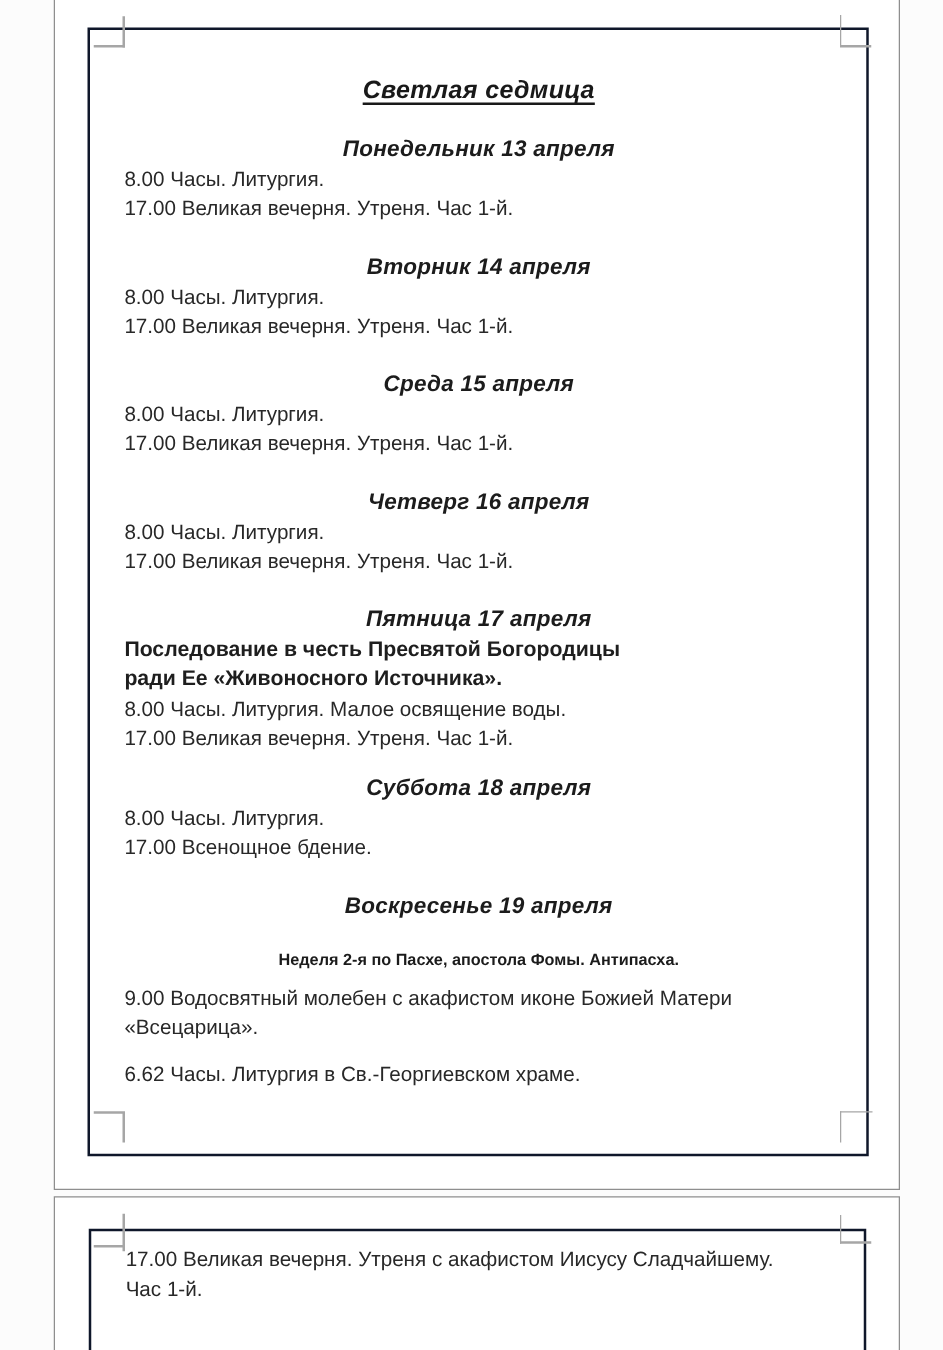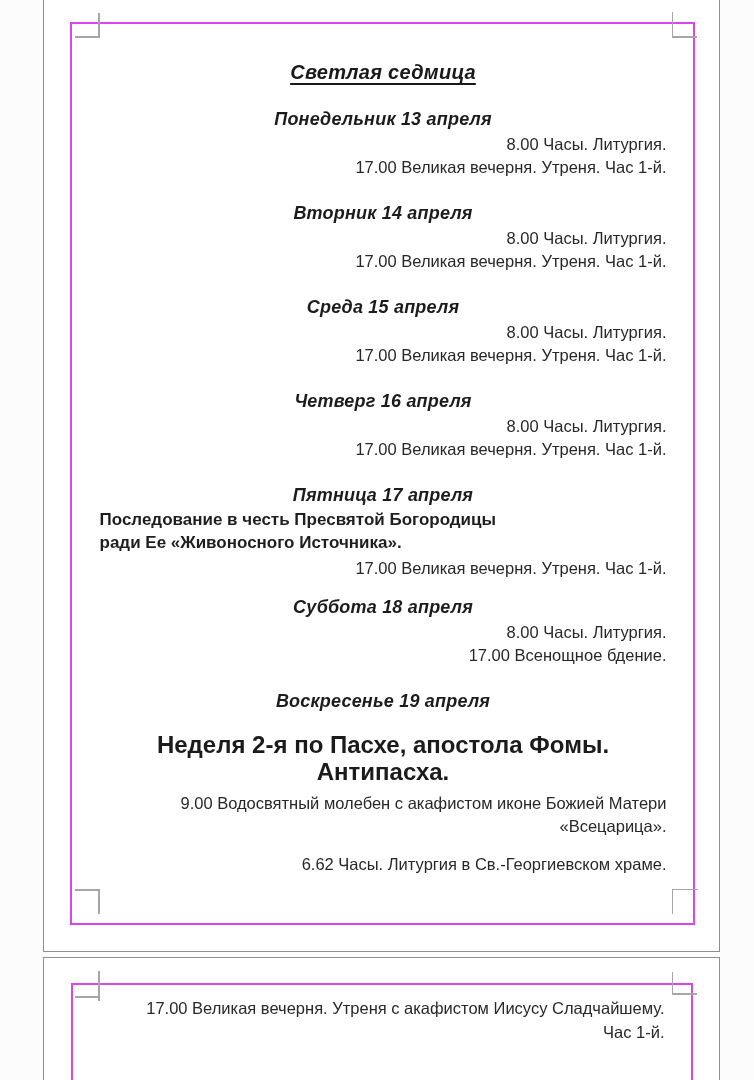--- a/index.html
+++ b/index.html
@@ -18,21 +18,21 @@
     box-sizing: border-box;
     background: #ffffff;
     border: 1.5px solid #8e8e8e;
   }
   #card1 { left: 42.5px; top: -30px; width: 677px; height: 982px; }
   #card2 { left: 42.5px; top: 957px; width: 677px; height: 220px; }
   .sheet {
     position: absolute;
     box-sizing: border-box;
     background: #ffffff;
-    border: 2px solid #d946ef;
+    border: 2px solid #0f172a;
   }
   #sheet1 { left: 69.5px; top: 22px; width: 625px; height: 903px; }
   #sheet2 { left: 70.5px; top: 983px; width: 622px; height: 140px; }
   
   .mk { position: absolute; background: #a6a6a6; }
   
   .sheet1-content { padding: 0 26px 0 28px; }
   .doc-title {
     margin-top: 35px;
     font-size: 20px;
@@ -59,35 +59,34 @@
   }
   .note-line {
     font-size: 17px;
     line-height: 23px;
     font-weight: bold;
     text-align: left;
     color: #1e1e1e;
   }
   .feast-line {
     margin-top: 17px;
-    font-size: 24px;
+    font-size: 13px;
     line-height: 27px;
     font-weight: bold;
     text-align: center;
     color: #1b1b1b;
   }
   .services { margin-top: 1px; }
   #sec-friday .services { margin-top: 3px; }
   #sec-sunday .services { margin-top: 7px; }
   #sec-sunday .svc-par + .svc-par { margin-top: 15px; }
   .svc-line {
     font-size: 16.5px;
     line-height: 23px;
     color: #282828;
-    text-align: right;
   }
   
   .sheet2-content { padding: 12px 26px 0 28px; }
   .sheet2-content .svc-line { line-height: 23.5px; }
 </style>
 </head>
 <body>
 
 <div class="stage">
 
@@ -146,20 +145,23 @@
             <div class="svc-line">17.00 Великая вечерня. Утреня. Час 1-й.</div>
           </div>
         </div>
       </div>
 
       <div class="day-section" id="sec-friday">
         <div class="day-heading">Пятница 17 апреля</div>
         <div class="note-line">Последование в честь Пресвятой Богородицы</div>
         <div class="note-line">ради Ее «Живоносного Источника».</div>
         <div class="services">
+          <div class="svc-par">
+            <div class="svc-line">8.00 Часы. Литургия. Малое освящение воды.</div>
+          </div>
           <div class="svc-par">
             <div class="svc-line">17.00 Великая вечерня. Утреня. Час 1-й.</div>
           </div>
         </div>
       </div>
 
       <div class="day-section" id="sec-saturday">
         <div class="day-heading">Суббота 18 апреля</div>
         <div class="services">
           <div class="svc-par">

